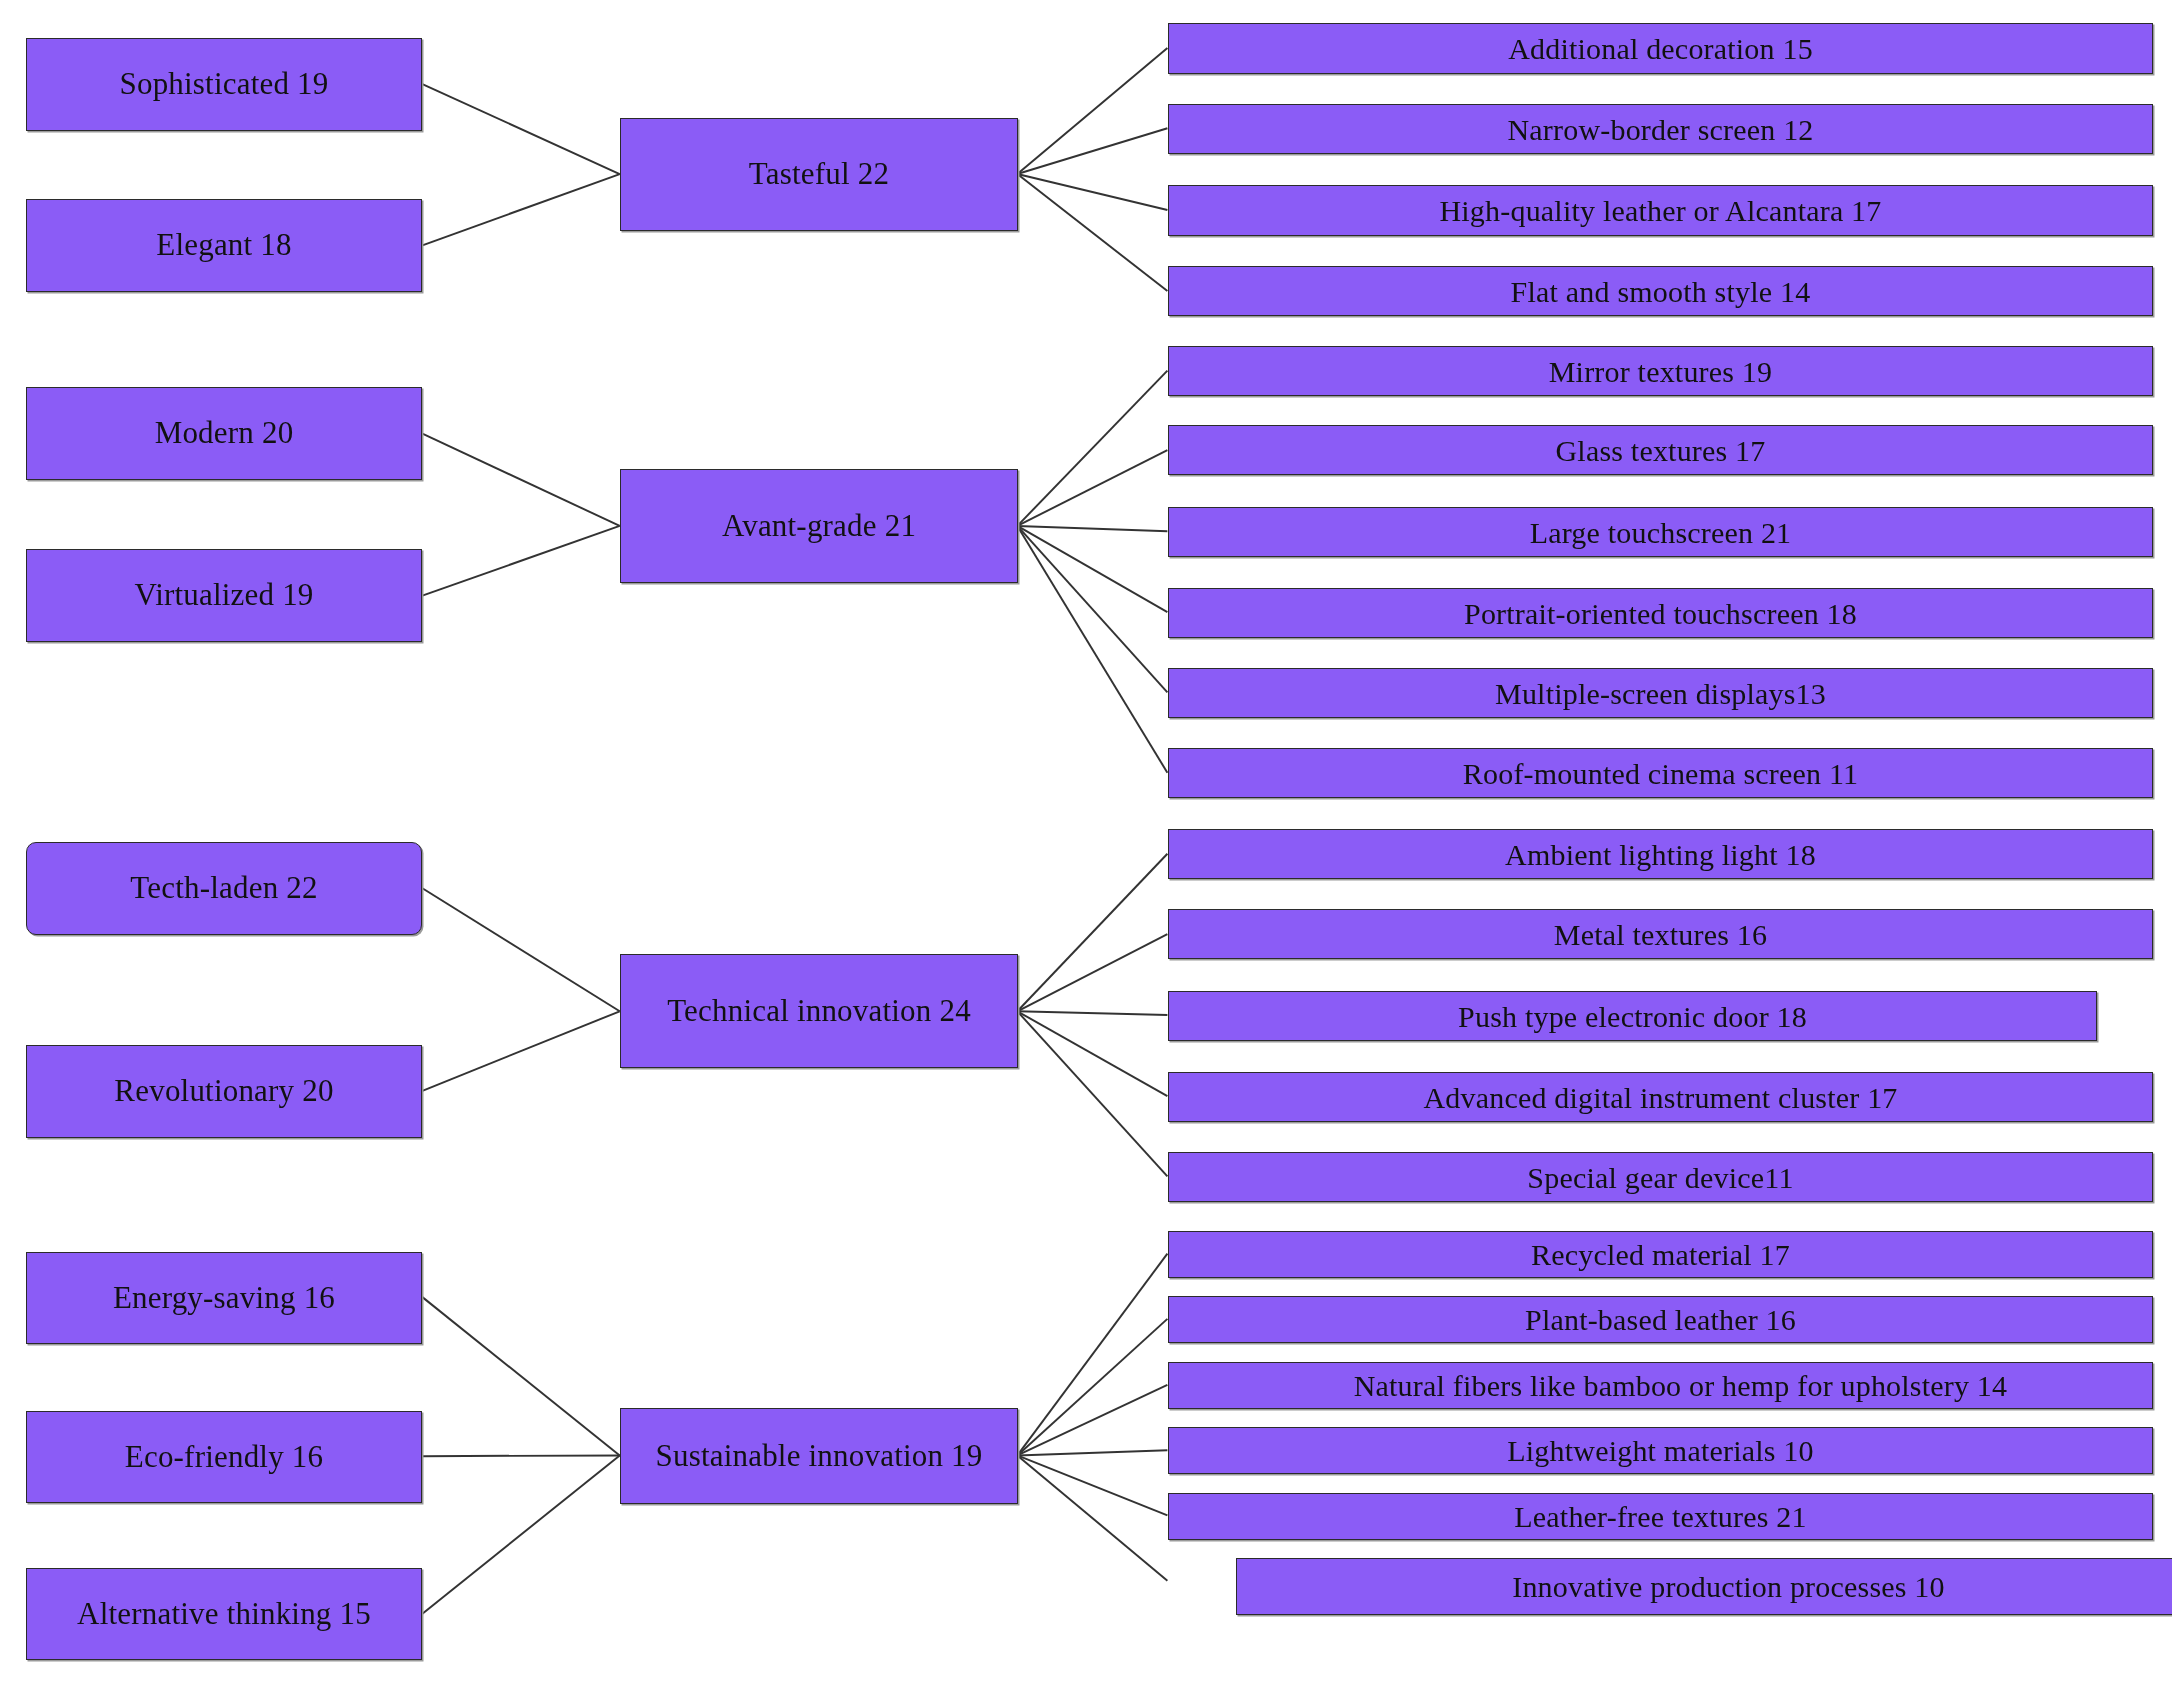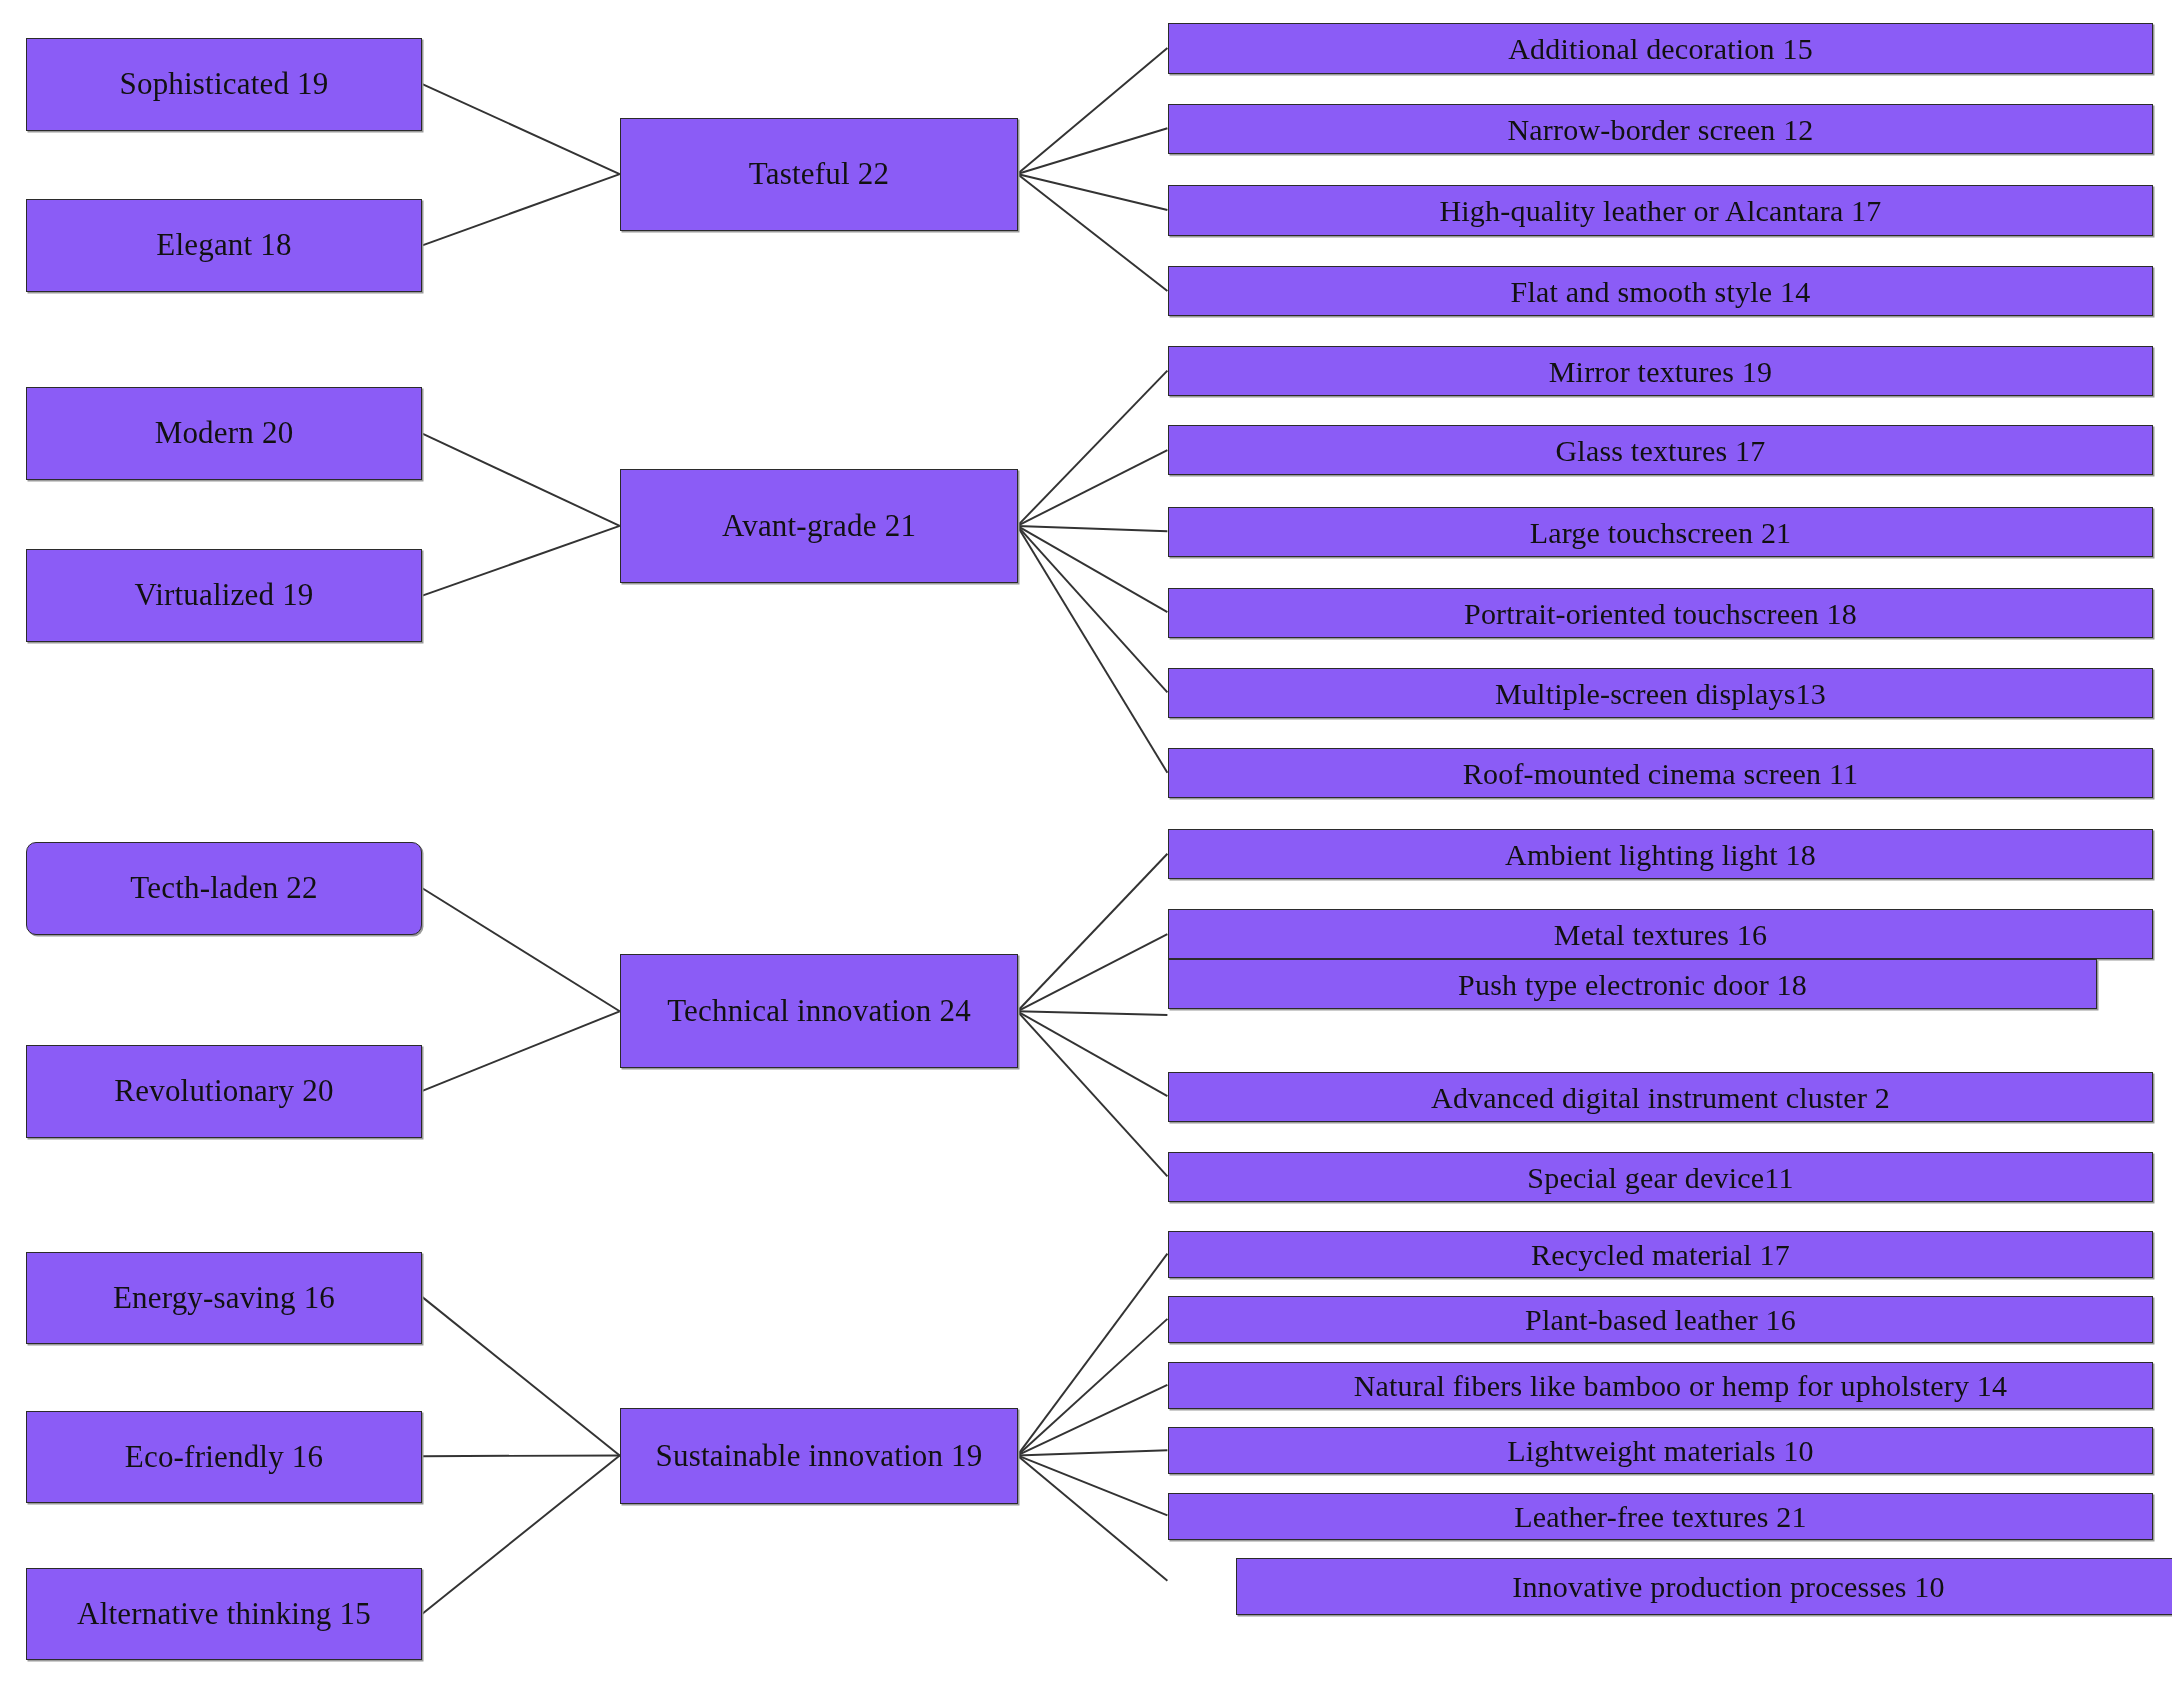--- a/index.html
+++ b/index.html
@@ -141,25 +141,25 @@
       </div>
       <div class="node level1" style="left: 26px; top: 1045px; width: 396px; height: 93px;">
         <span class="node-label">Revolutionary 20</span>
       </div>
       <div class="node level3" style="left: 1168px; top: 829px; width: 985px; height: 50px;">
         <span class="node-label">Ambient lighting light 18</span>
       </div>
       <div class="node level3" style="left: 1168px; top: 909px; width: 985px; height: 50px;">
         <span class="node-label">Metal textures 16</span>
       </div>
-      <div class="node level3" style="left: 1168px; top: 959px; width: 929px; height: 50px;">
+      <div class="node level3" style="left: 1168px; top: 991px; width: 929px; height: 50px;">
         <span class="node-label">Push type electronic door 18</span>
       </div>
       <div class="node level3" style="left: 1168px; top: 1072px; width: 985px; height: 50px;">
-        <span class="node-label">Advanced digital instrument cluster  2</span>
+        <span class="node-label">Advanced digital instrument cluster  17</span>
       </div>
       <div class="node level3" style="left: 1168px; top: 1152px; width: 985px; height: 50px;">
         <span class="node-label">Special gear device11</span>
       </div>
       <div class="node level2" style="left: 620px; top: 1408px; width: 398px; height: 96px;">
         <span class="node-label">Sustainable innovation 19</span>
       </div>
       <div class="node level1" style="left: 26px; top: 1252px; width: 396px; height: 92px;">
         <span class="node-label">Energy-saving 16</span>
       </div>

